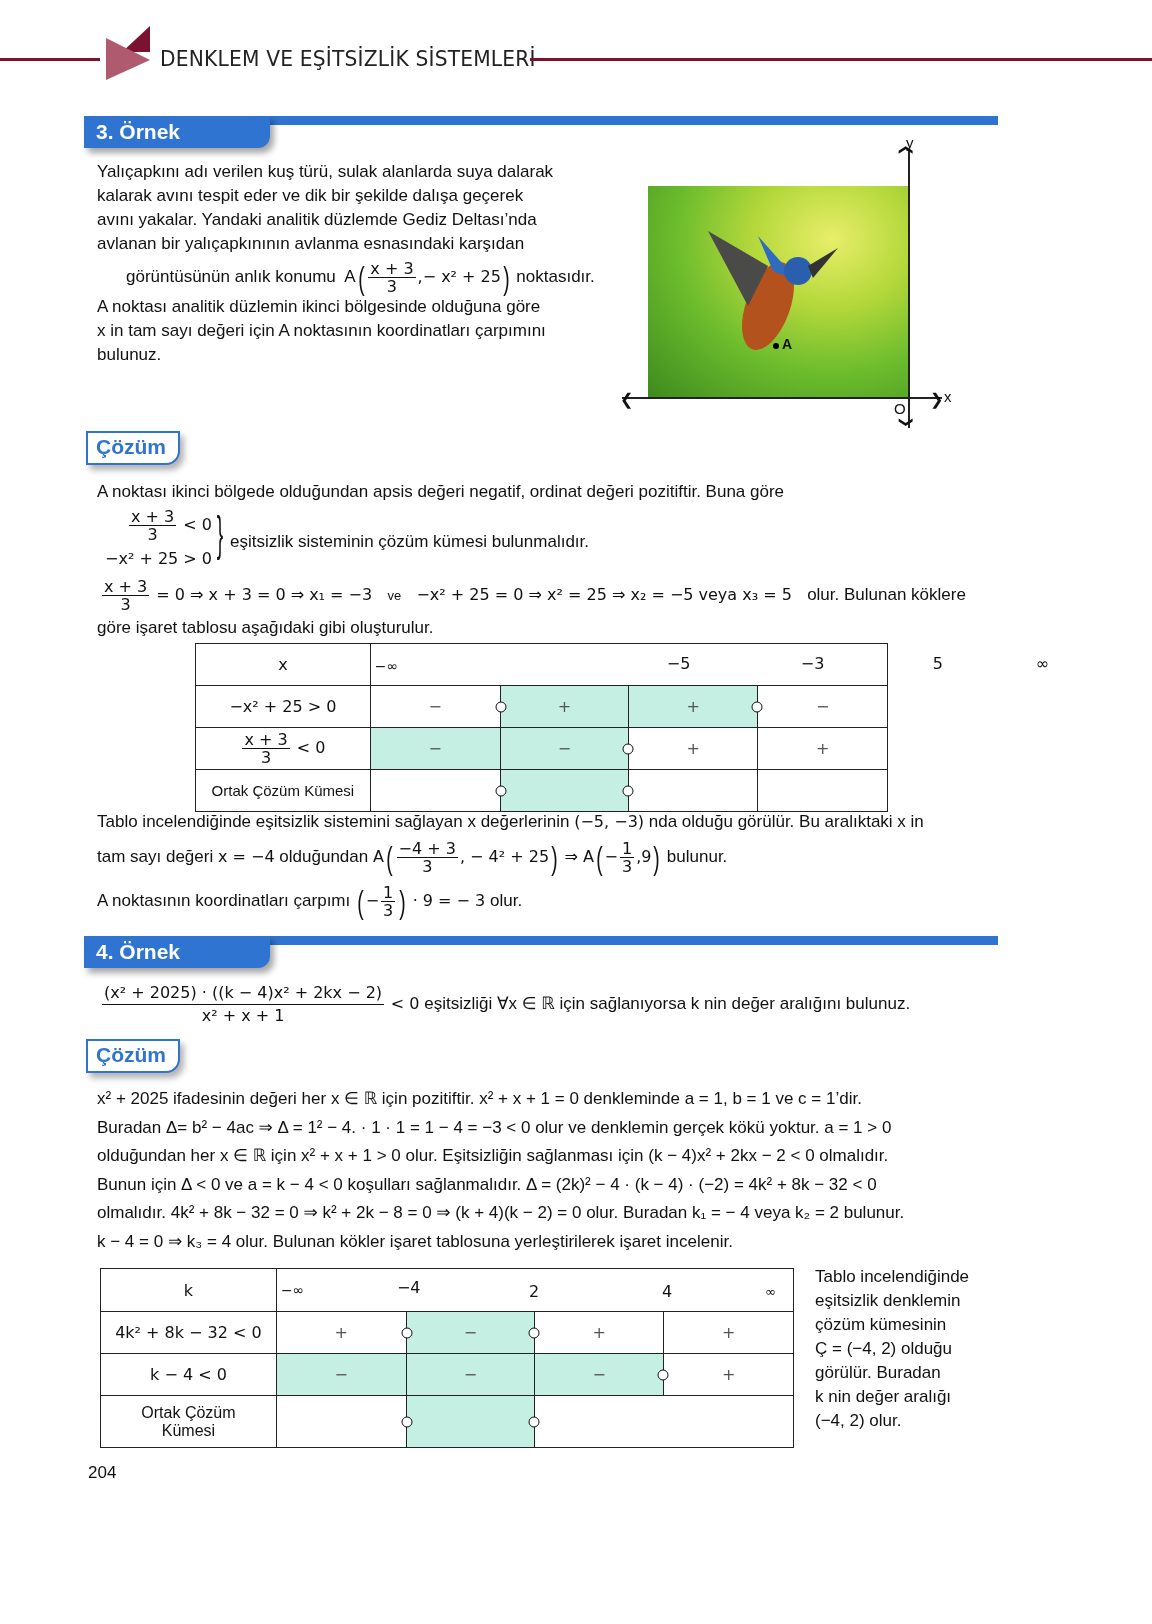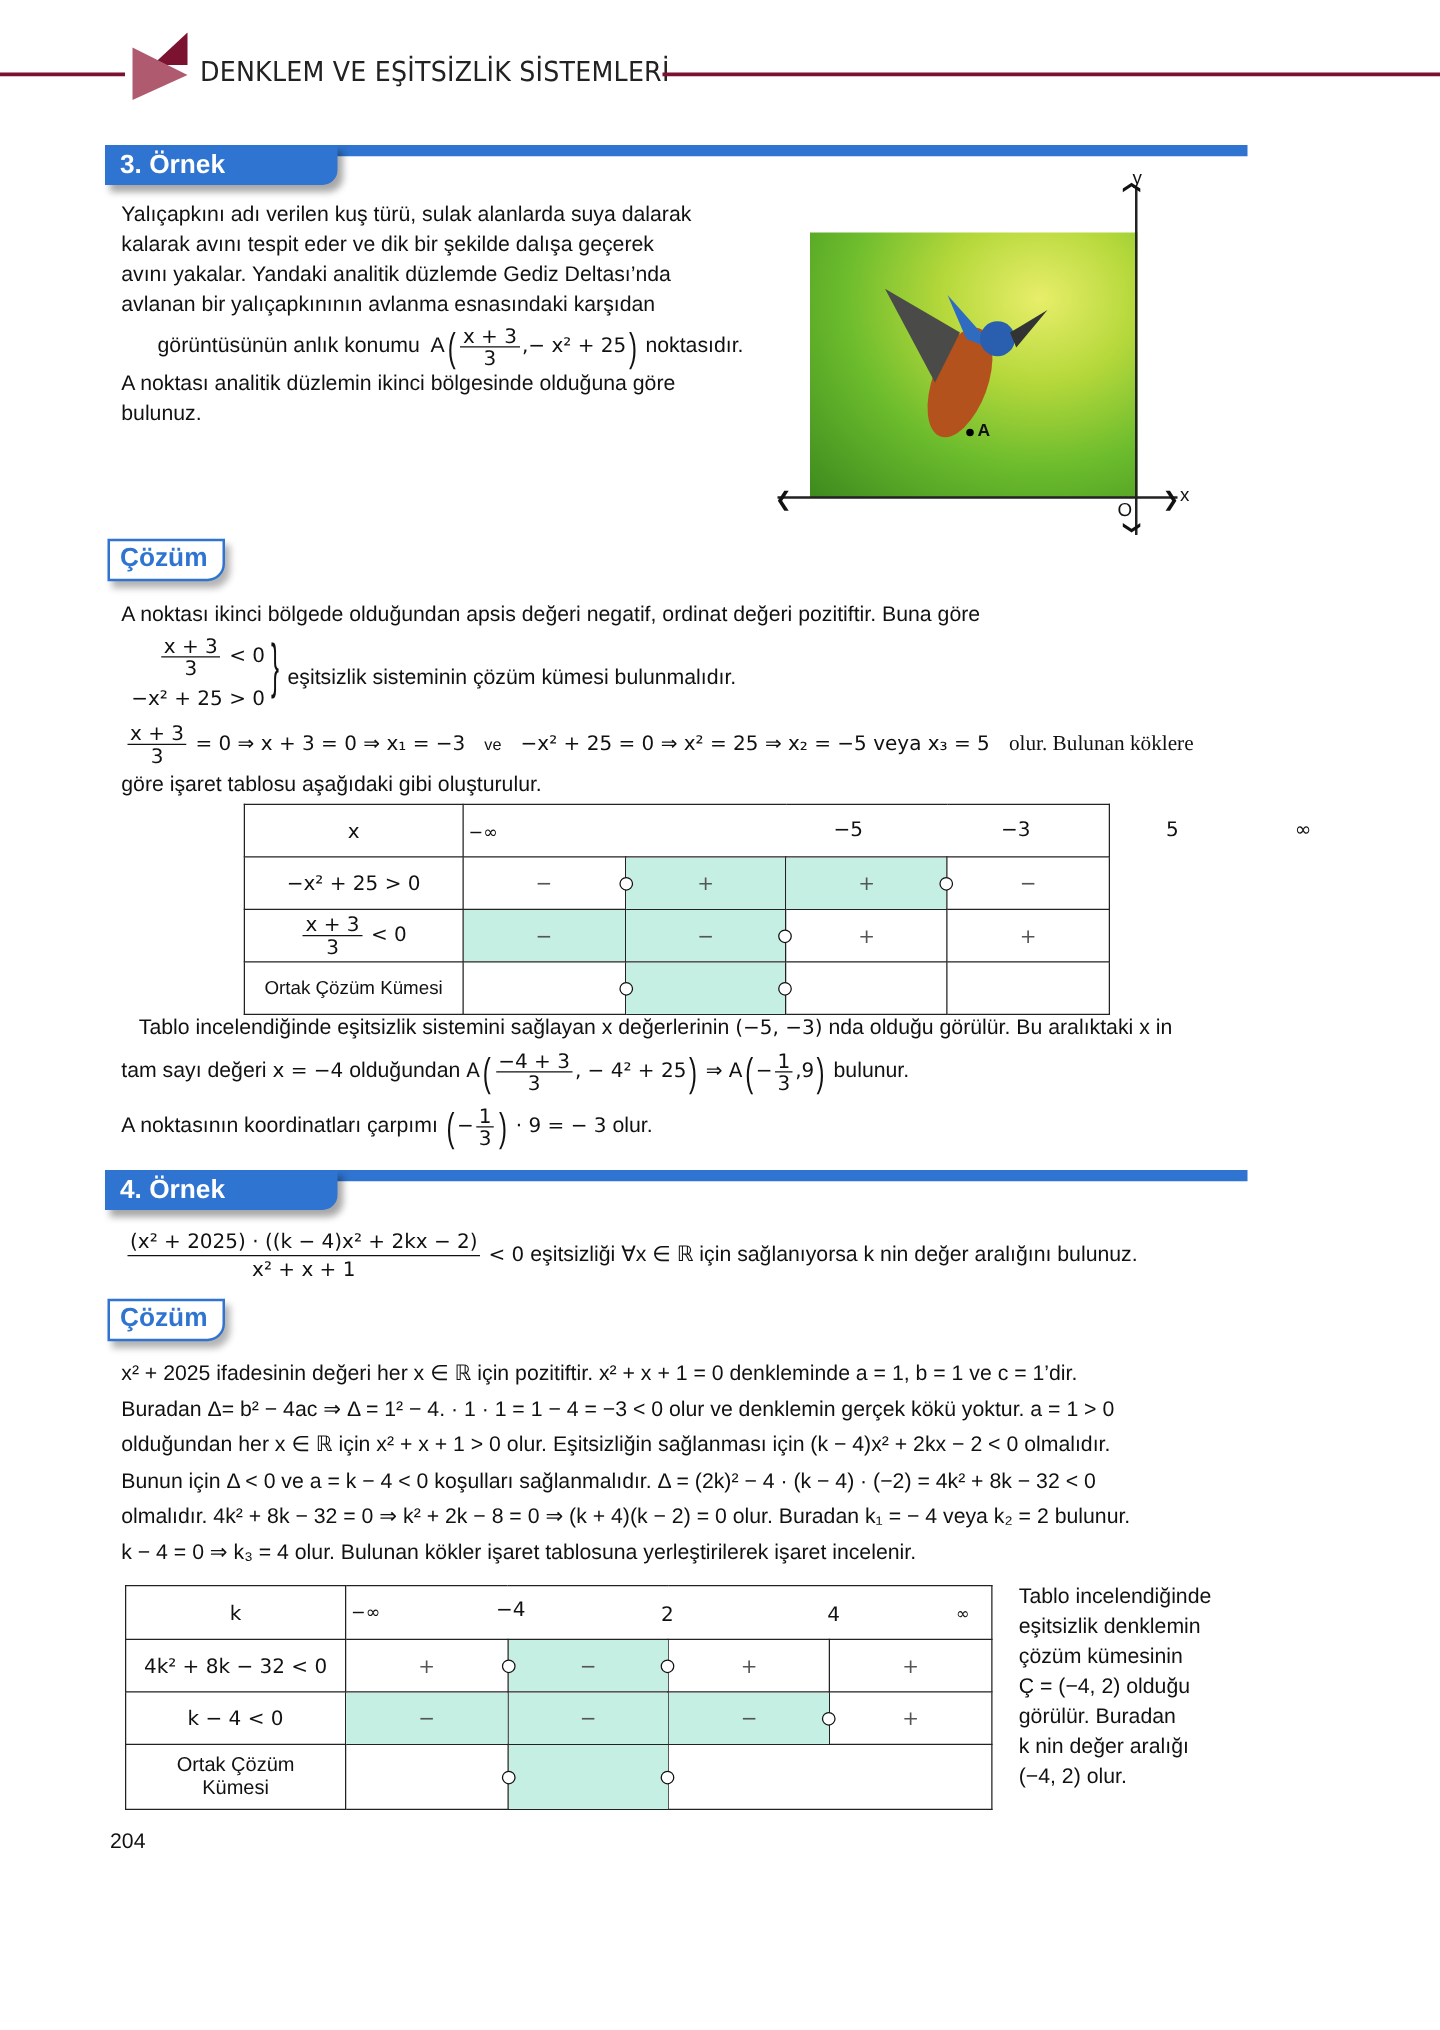--- a/index.html
+++ b/index.html
@@ -59,20 +59,21 @@
   <div>avlanan bir yalıçapkınının avlanma esnasındaki karşıdan</div>
   <div style="margin-top:4px;margin-left:29px;">
     <span>görüntüsünün anlık konumu</span>&nbsp;
     <span>A</span><span class="paren">(</span><span class="frac math">
         <span class="num">x + 3</span>
         <span>3</span>
       </span><span class="math">,</span><span class="math">− x² + 25</span><span class="paren">)</span>
     <span>noktasıdır.</span>
   </div>
   <div>A noktası analitik düzlemin ikinci bölgesinde olduğuna göre</div>
+  <div>x in tam sayı değeri için A noktasının koordinatları çarpımını</div>
   <div>bulunuz.</div>
 </div>
 
 <div class="abs photo">
   <svg width="262" height="212">
     <ellipse cx="120" cy="120" rx="22" ry="46" fill="#b4521e" transform="rotate(20 120 120)"></ellipse>
     <polygon points="120,80 60,45 100,120" fill="#4a4a48"></polygon>
     <polygon points="125,85 110,50 150,95" fill="#2f6cc0"></polygon>
     <circle cx="150" cy="85" r="14" fill="#2a5fb0"></circle>
     <polygon points="160,80 190,62 165,92" fill="#333"></polygon>
@@ -108,21 +109,21 @@
 <div class="abs para" style="left:230px;top:530px;">eşitsizlik sisteminin çözüm kümesi bulunmalıdır.</div>
 
 <div class="abs para math" style="left:100px;top:578px;width:960px;font-size:16px;white-space:nowrap;">
   <span class="frac">
       <span class="num">x + 3</span>
       <span>3</span>
     </span>
   <span>= 0 ⇒ x + 3 = 0 ⇒ x₁ = −3</span>&nbsp;&nbsp;
   <span style="font-family:'Liberation Sans',sans-serif;font-size:13px;">ve</span>&nbsp;&nbsp;
   <span>−x² + 25 = 0 ⇒ x² = 25 ⇒ x₂ = −5 veya x₃ = 5</span>&nbsp;&nbsp;
-  <span style="font-family:Liberation Serif, serif;font-size:17px;">olur.  Bulunan  köklere</span>
+  <span style="font-family:Liberation Sans, sans-serif;font-size:17px;">olur.  Bulunan  köklere</span>
 </div>
 <div class="abs para" style="left:97px;top:616px;">göre işaret tablosu aşağıdaki gibi oluşturulur.</div>
 
 <table class="sign" style="left:195px;top:643px;width:693px;">
   <colgroup>
       <col style="width:175px">
       <col style="width:130px">
       <col style="width:129px">
       <col style="width:129px">
       <col style="width:130px">
@@ -163,21 +164,21 @@
     <td class="hl">
           <span class="dot" style="left:0;"></span>
           <span class="dot" style="left:100%;"></span>
         </td>
     <td></td>
     <td></td>
   </tr>
 </tbody>
   </table>
 
-<div class="abs para" style="left:111px;top:810px;width:980px;white-space:nowrap;">
+<div class="abs para" style="left:97px;top:810px;width:980px;white-space:nowrap;">
   <span>Tablo incelendiğinde eşitsizlik sistemini sağlayan x değerlerinin</span>
   <span class="math">(−5, −3)</span>
   <span>nda olduğu görülür. Bu aralıktaki x in</span>
 </div>
 <div class="abs para" style="left:97px;top:840px;width:980px;white-space:nowrap;">
   <span>tam sayı değeri</span>
   <span class="math">x = −4</span>
   <span>olduğundan</span>
   <span class="math">A</span><span class="paren">(</span><span class="frac math">
       <span class="num">−4 + 3</span>

